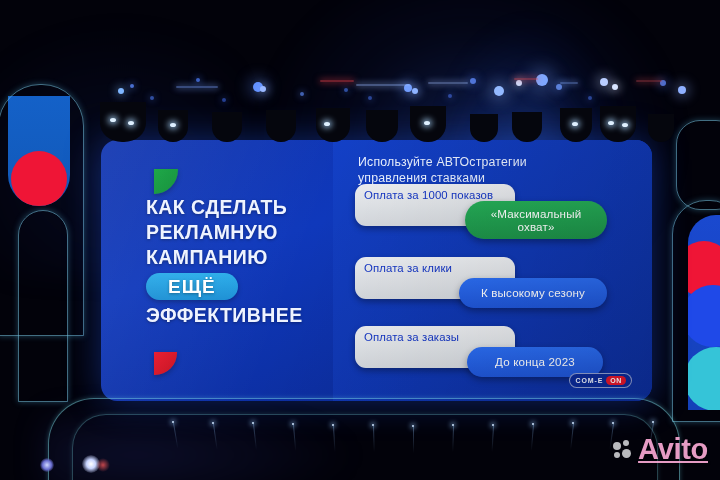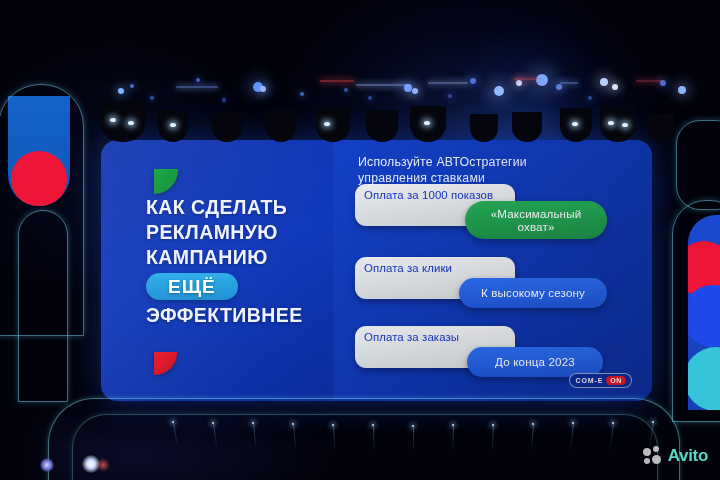--- a/index.html
+++ b/index.html
@@ -111,22 +111,22 @@
   .lipbeam{position:absolute;width:1px;height:26px;
     background:linear-gradient(180deg,rgba(150,200,255,.35),rgba(150,200,255,0));}
 
   .floorlamp{position:absolute;border-radius:50%;}
 
   
   #avito{position:absolute;right:12px;bottom:14px;display:flex;
     align-items:center;gap:5px;opacity:.92;}
   #avito .dots{position:relative;width:20px;height:20px;}
   #avito .dots i{position:absolute;border-radius:50%;background:#c9cace;display:block;}
-  #avito .wm{color:#5eead4;font-size:17px;font-weight:700;letter-spacing:-.3px;
-    text-shadow:0 1px 3px rgba(0,0,0,.6);}
+  #avito .wm{color:#f9a8d4;font-size:29px;font-weight:700;letter-spacing:-.3px;
+    text-shadow:0 1px 3px rgba(0,0,0,.6);text-decoration:underline;}
 </style>
 </head>
 <body>
 
 <div id="stage">
 
   <div class="haze haze-left"></div>
   <div class="haze haze-main"></div>
   <div class="haze haze-beam"></div>
   <div class="haze haze-floor"></div>

